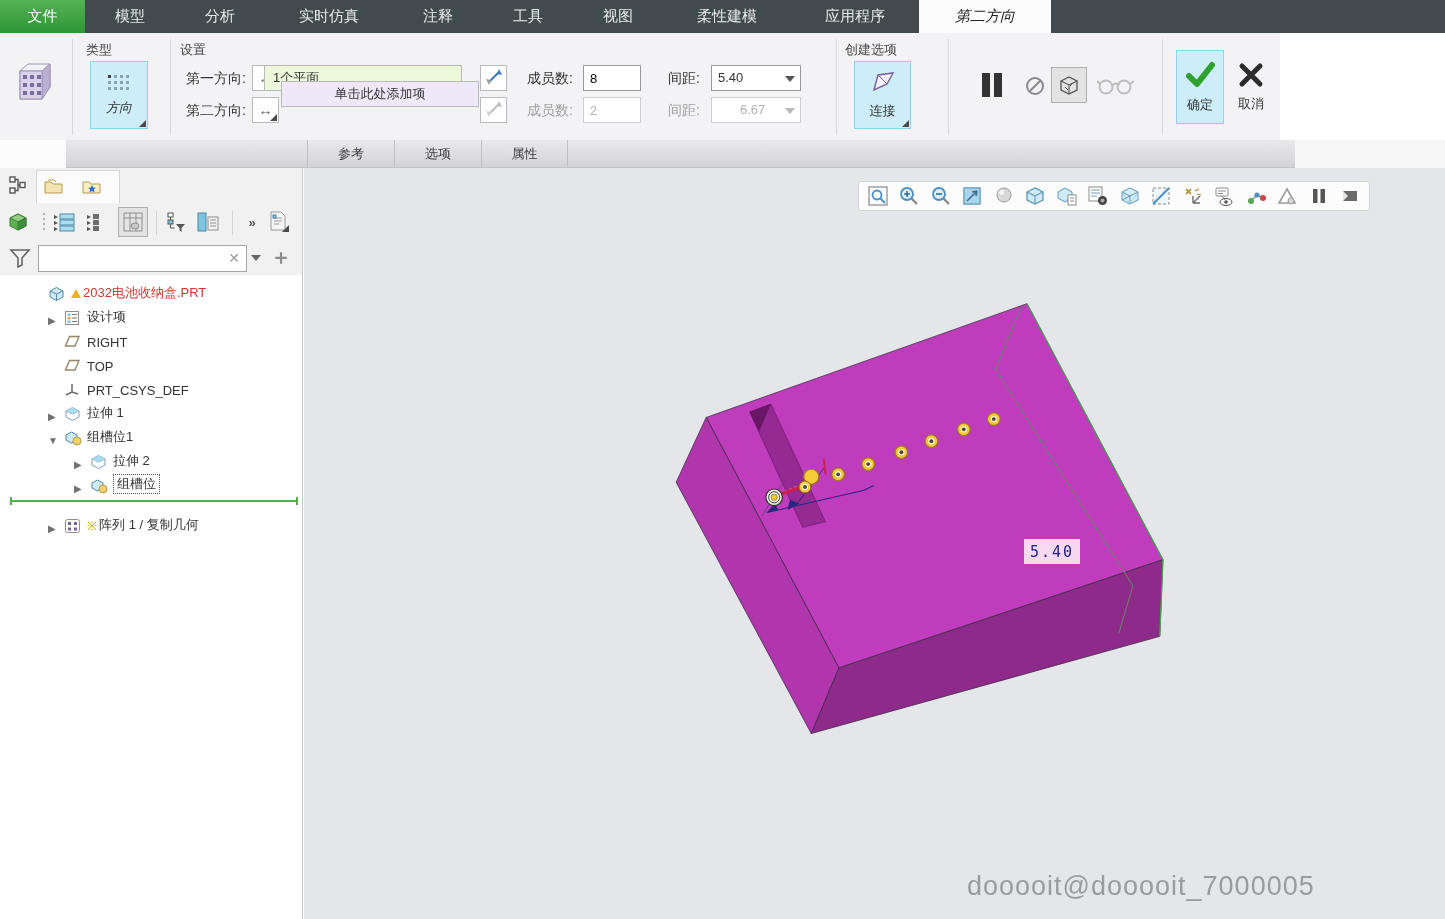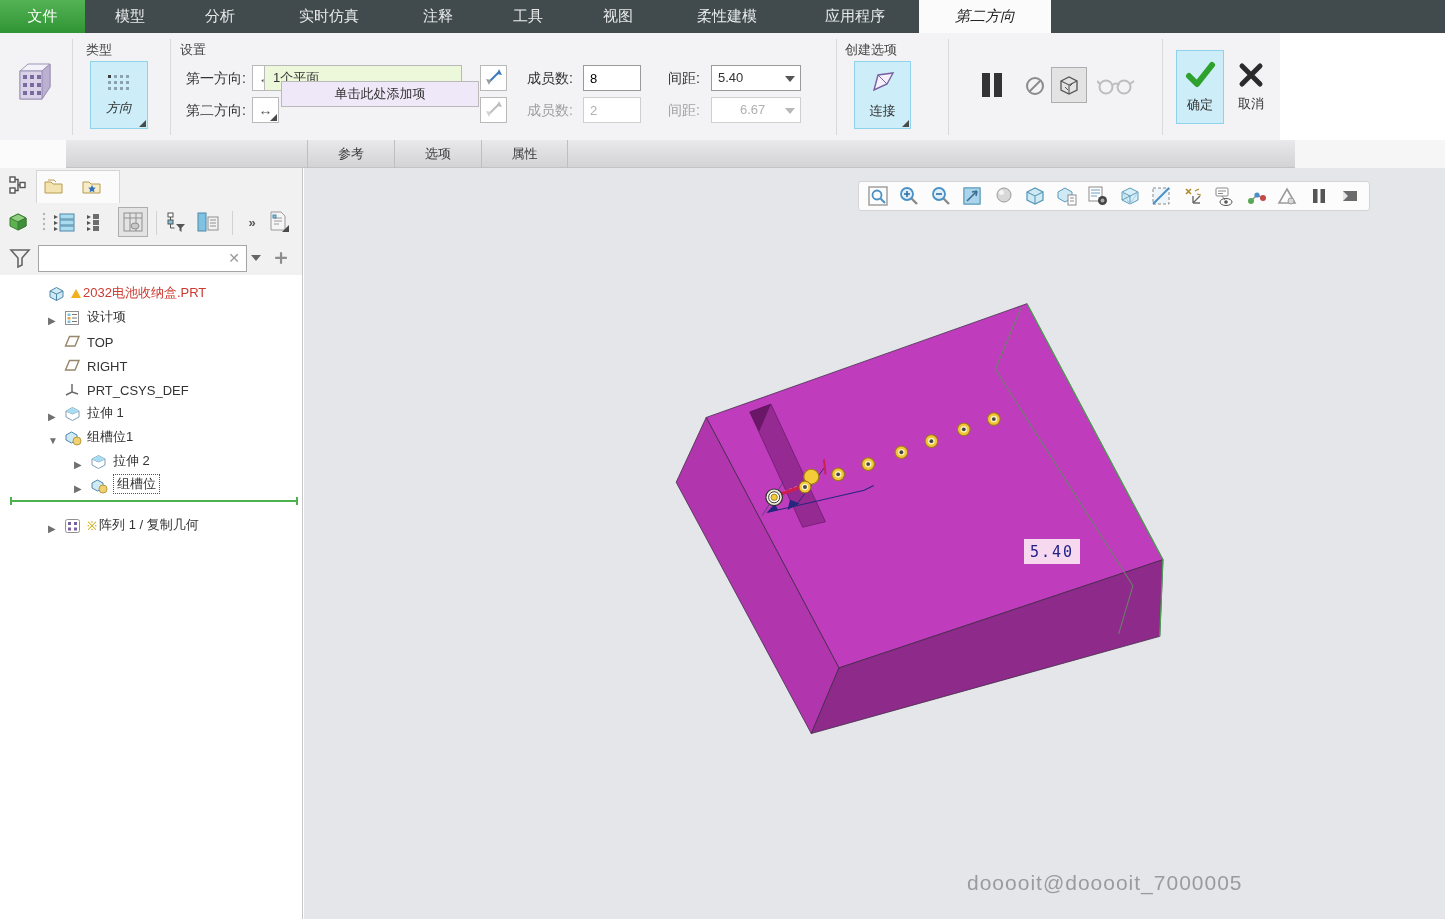--- a/index.html
+++ b/index.html
@@ -71,21 +71,21 @@
   .new-star { color:#c8a400; font-size:12px; margin-right:2px; }
   .insert-line { position:relative; height:2px; background:#4db14d; margin:6px 6px 8px 12px; }
   .insert-line:before { content:""; position:absolute; left:-2px; top:-3px; width:2px; height:8px; background:#4db14d; }
   .insert-line:after { content:""; position:absolute; right:-2px; top:-3px; width:2px; height:8px; background:#4db14d; }
 
   
   .viewport { position:absolute; left:304px; top:168px; width:1141px; height:751px; background:#e5e6ea; overflow:hidden; }
   .vp-toolbar { position:absolute; left:554px; top:13px; width:512px; height:30px; background:#fcfcfd; border:1px solid #d4d4d7; border-radius:3px; display:flex; align-items:center; padding:0 4px; gap:2px; }
   .vp-ico { width:30px; height:26px; display:flex; align-items:center; justify-content:center; }
   .dim-label { position:absolute; left:720px; top:371px; width:56px; height:25px; background:#f6d9ee; color:#20208a; font-family:"DejaVu Sans Mono", monospace; font-size:15px; display:flex; align-items:center; justify-content:center; letter-spacing:2px; }
-  .watermark { position:absolute; left:663px; top:703px; font-size:21px; color:#9a9aa1; letter-spacing:1px; }
+  .watermark { position:absolute; left:663px; top:703px; font-size:27px; color:#9a9aa1; letter-spacing:1px; }
   .scene { position:absolute; left:0; top:0; }
 </style>
 </head>
 <body>
 
 <div id="stage">
 
   <div class="menubar">
     <div class="menu-file">文件</div>
     <div class="menu-tab">模型</div>
@@ -396,30 +396,30 @@
         </span>
         <span>设计项</span>
       </div>
       <div class="tree-row">
         <span class="tr-arrow"></span>
         <span class="tr-icon">
           <svg width="17" height="14" viewBox="0 0 17 14">
               <path d="M1.5 12 L5.5 2.5 H15 L11 12 Z" fill="none" stroke="#98866a" stroke-width="1.4"></path>
             </svg>
         </span>
-        <span>TOP</span>
+        <span>RIGHT</span>
       </div>
       <div class="tree-row">
         <span class="tr-arrow"></span>
         <span class="tr-icon">
           <svg width="17" height="14" viewBox="0 0 17 14">
               <path d="M1.5 12 L5.5 2.5 H15 L11 12 Z" fill="none" stroke="#98866a" stroke-width="1.4"></path>
             </svg>
         </span>
-        <span>RIGHT</span>
+        <span>TOP</span>
       </div>
       <div class="tree-row">
         <span class="tr-arrow"></span>
         <span class="tr-icon">
           <svg width="16" height="15" viewBox="0 0 16 15">
               <path d="M8 2 V10 L2 13 M8 10 L14 12" fill="none" stroke="#6b6b6b" stroke-width="1.5"></path>
             </svg>
         </span>
         <span>PRT_CSYS_DEF</span>
       </div>

